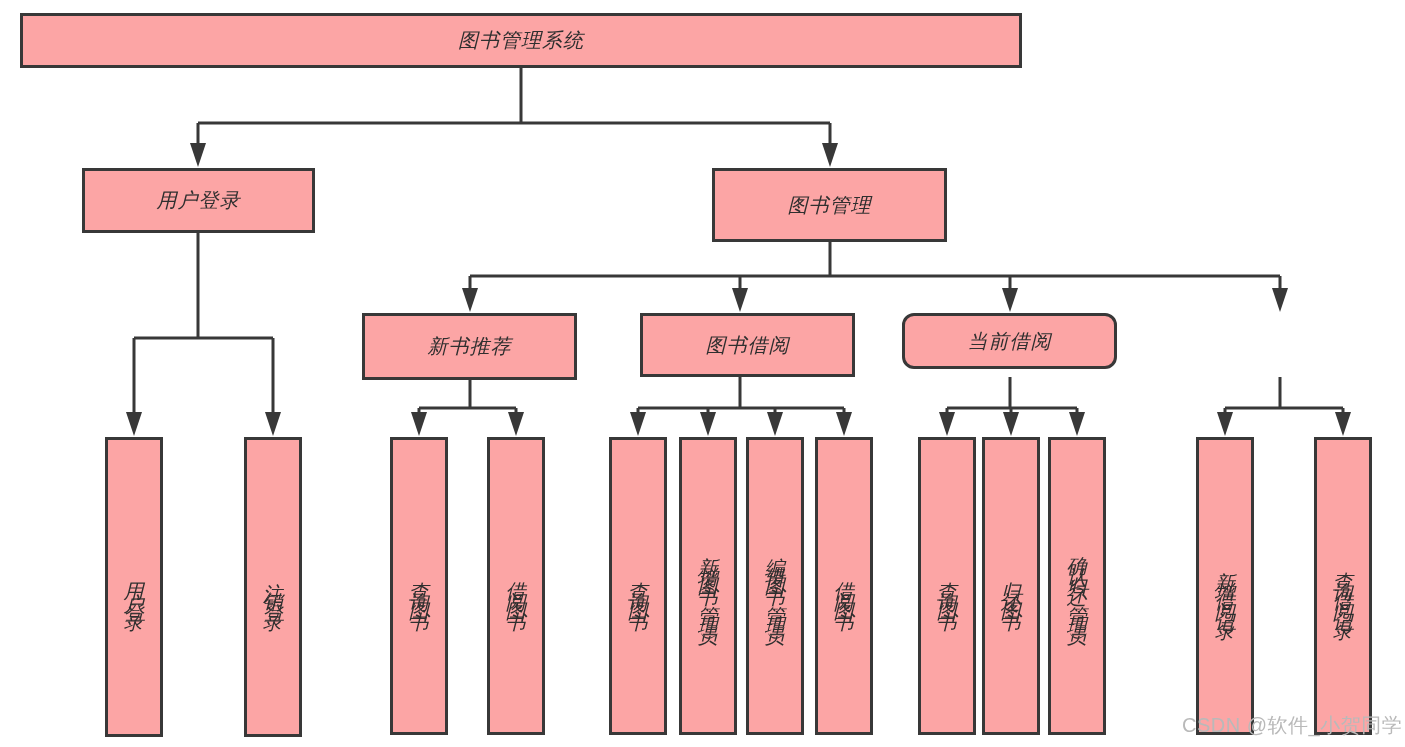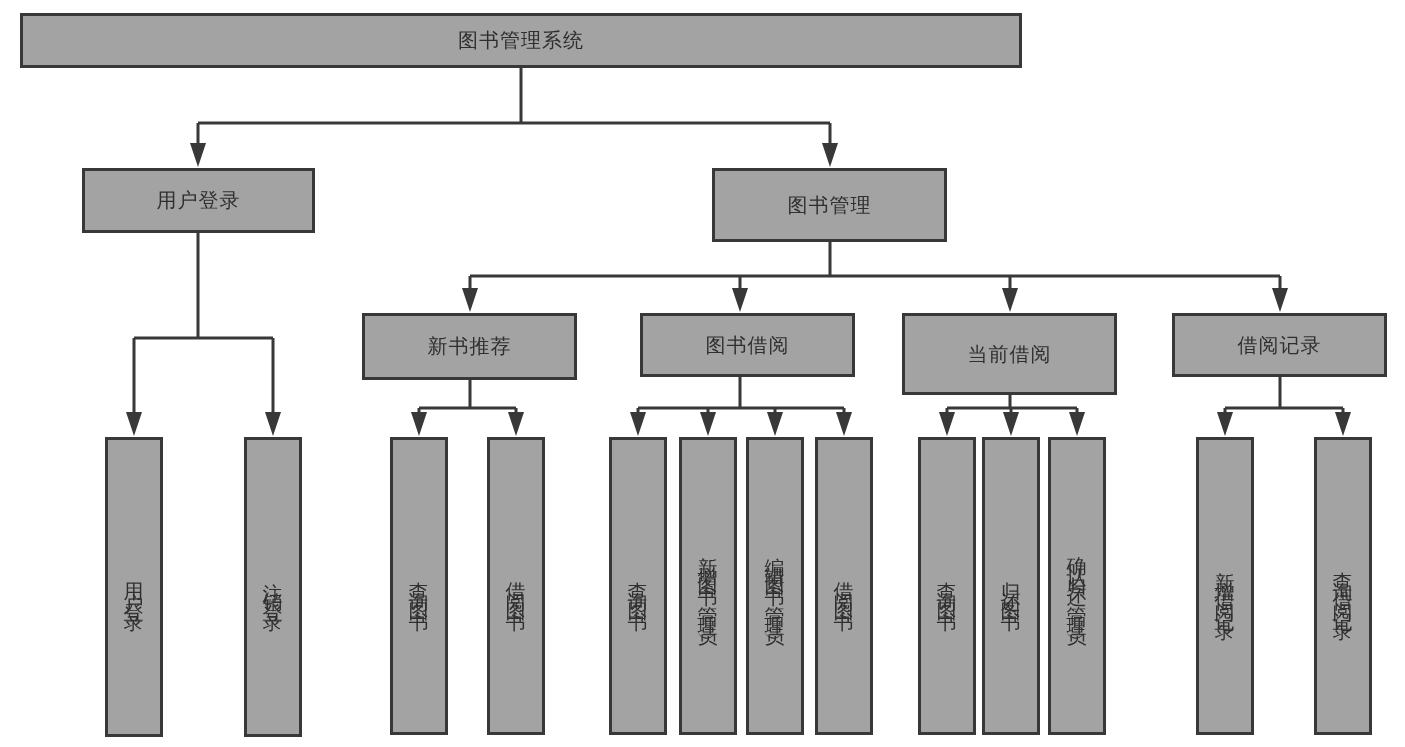--- a/index.html
+++ b/index.html
@@ -22,26 +22,27 @@
     fill: none;
   }
   .connectors .heads {
     fill: var(--line, #383838);
     stroke: none;
   }
   .node {
     position: absolute;
     box-sizing: border-box;
     border: 3px solid var(--line, #383838);
-    background: #a3a3a3;
+    background: #fca5a5;
     color: var(--text, #2f2f2f);
     display: flex;
     align-items: center;
     justify-content: center;
     font-size: 20px;
+    font-style: italic;
   }
   .box-h { letter-spacing: 1px; }
   .box-v {
     writing-mode: vertical-rl;
     text-orientation: mixed;
     letter-spacing: 10px;
     line-height: 1.1;
     font-size: 20px;
   }
   .watermark {
@@ -91,35 +92,35 @@
     </g>
   </svg>
 
   <div class="node box-h" style="left:20px; top:13px; width:1002px; height:55px;">图书管理系统</div>
 
   <div class="node box-h" style="left:82px; top:168px; width:233px; height:65px;">用户登录</div>
   <div class="node box-h" style="left:712px; top:168px; width:235px; height:74px;">图书管理</div>
 
   <div class="node box-h" style="left:362px; top:313px; width:215px; height:67px;">新书推荐</div>
   <div class="node box-h" style="left:632px; top:313px; width:215px; height:64px;margin-left:8px;">图书借阅</div>
-  <div class="node box-h" style="left:902px; top:313px; width:215px; height:82px;">当前借阅</div>
-  <div class="node box-h" style="left:1172px; top:313px; width:215px; height:64px;">借阅记录</div>
+  <div class="node box-h" style="left:902px; top:313px; width:215px; height:56px;border-radius:12px;">当前借阅</div>
 
   <div class="node box-v" style="left:105px; top:437px; width:58px; height:300px;">用户登录</div>
   <div class="node box-v" style="left:244px; top:437px; width:58px; height:300px;">注销登录</div>
 
   <div class="node box-v" style="left:390px; top:437px; width:58px; height:298px;">查询图书</div>
   <div class="node box-v" style="left:487px; top:437px; width:58px; height:298px;">借阅图书</div>
 
   <div class="node box-v" style="left:609px; top:437px; width:58px; height:298px;">查询图书</div>
   <div class="node box-v" style="left:679px; top:437px; width:58px; height:298px;">新增图书（管理员）</div>
   <div class="node box-v" style="left:746px; top:437px; width:58px; height:298px;">编辑图书（管理员）</div>
   <div class="node box-v" style="left:815px; top:437px; width:58px; height:298px;">借阅图书</div>
 
   <div class="node box-v" style="left:918px; top:437px; width:58px; height:298px;">查询图书</div>
   <div class="node box-v" style="left:982px; top:437px; width:58px; height:298px;">归还图书</div>
   <div class="node box-v" style="left:1048px; top:437px; width:58px; height:298px;">确认归还（管理员）</div>
 
   <div class="node box-v" style="left:1196px; top:437px; width:58px; height:298px;">新增借阅记录</div>
   <div class="node box-v" style="left:1314px; top:437px; width:58px; height:298px;">查询借阅记录</div>
 
+  <div class="watermark">CSDN @软件_小贺同学</div>
 
 </div>
 
 </body></html>

